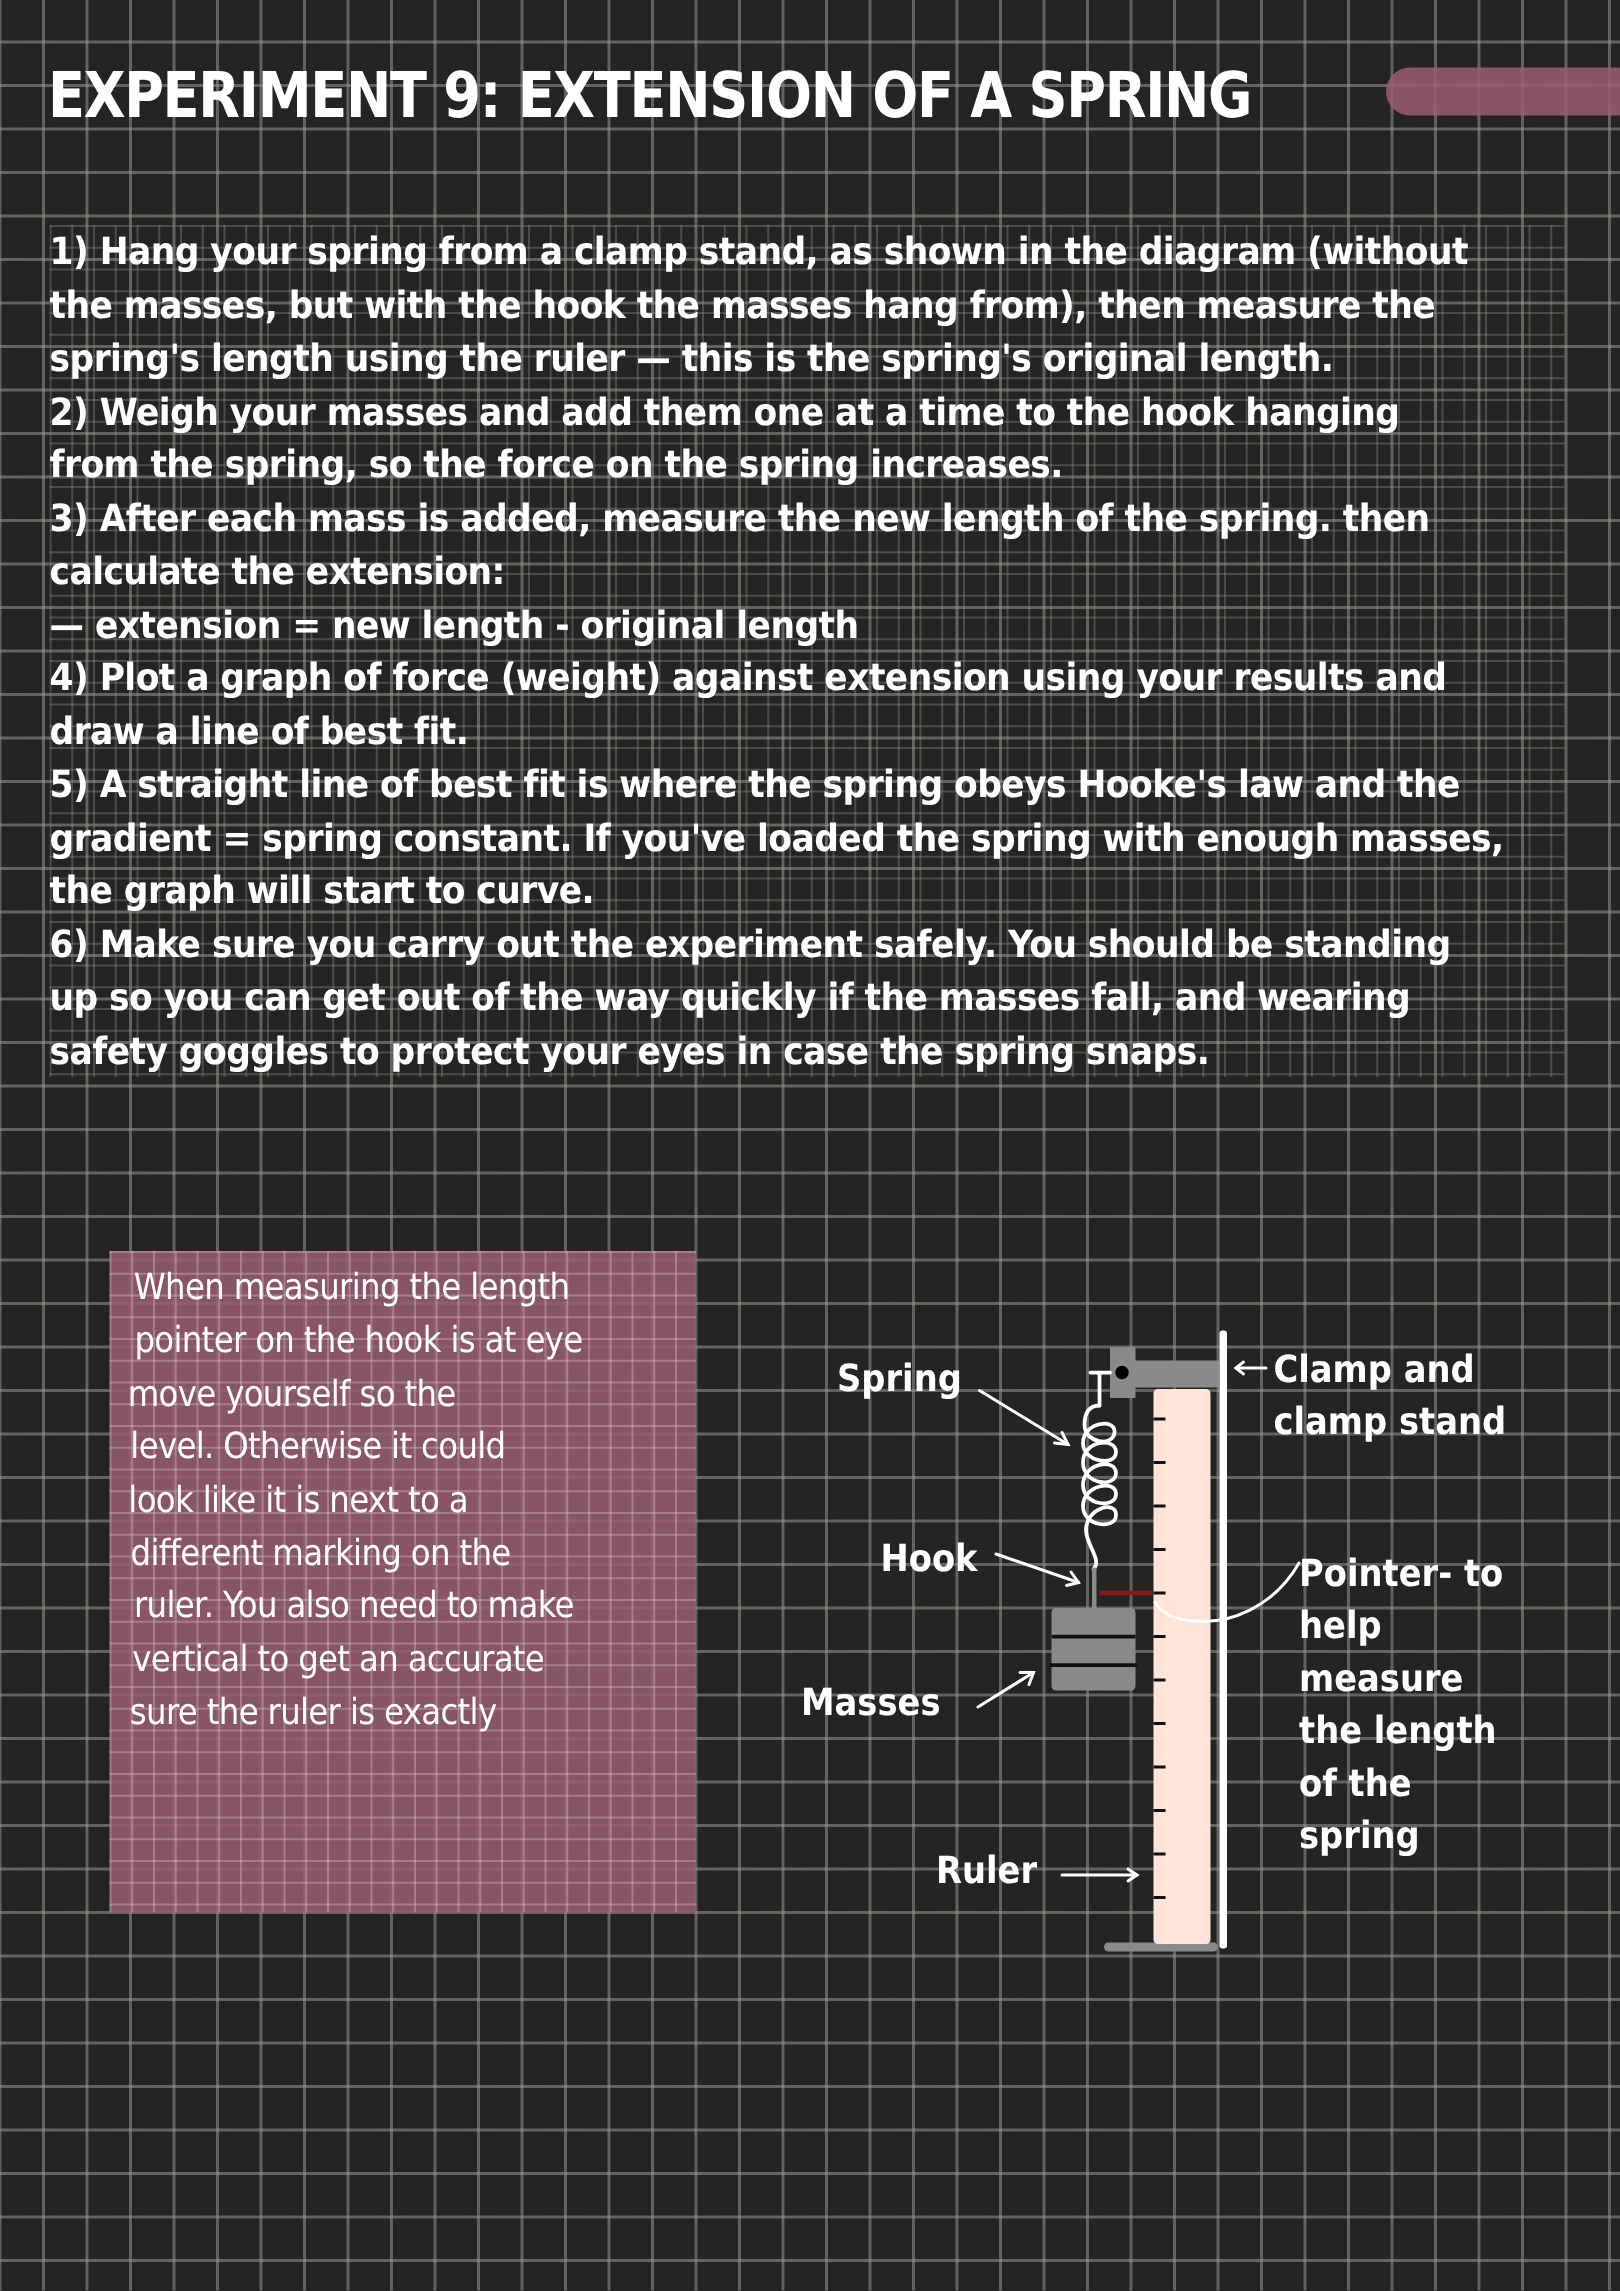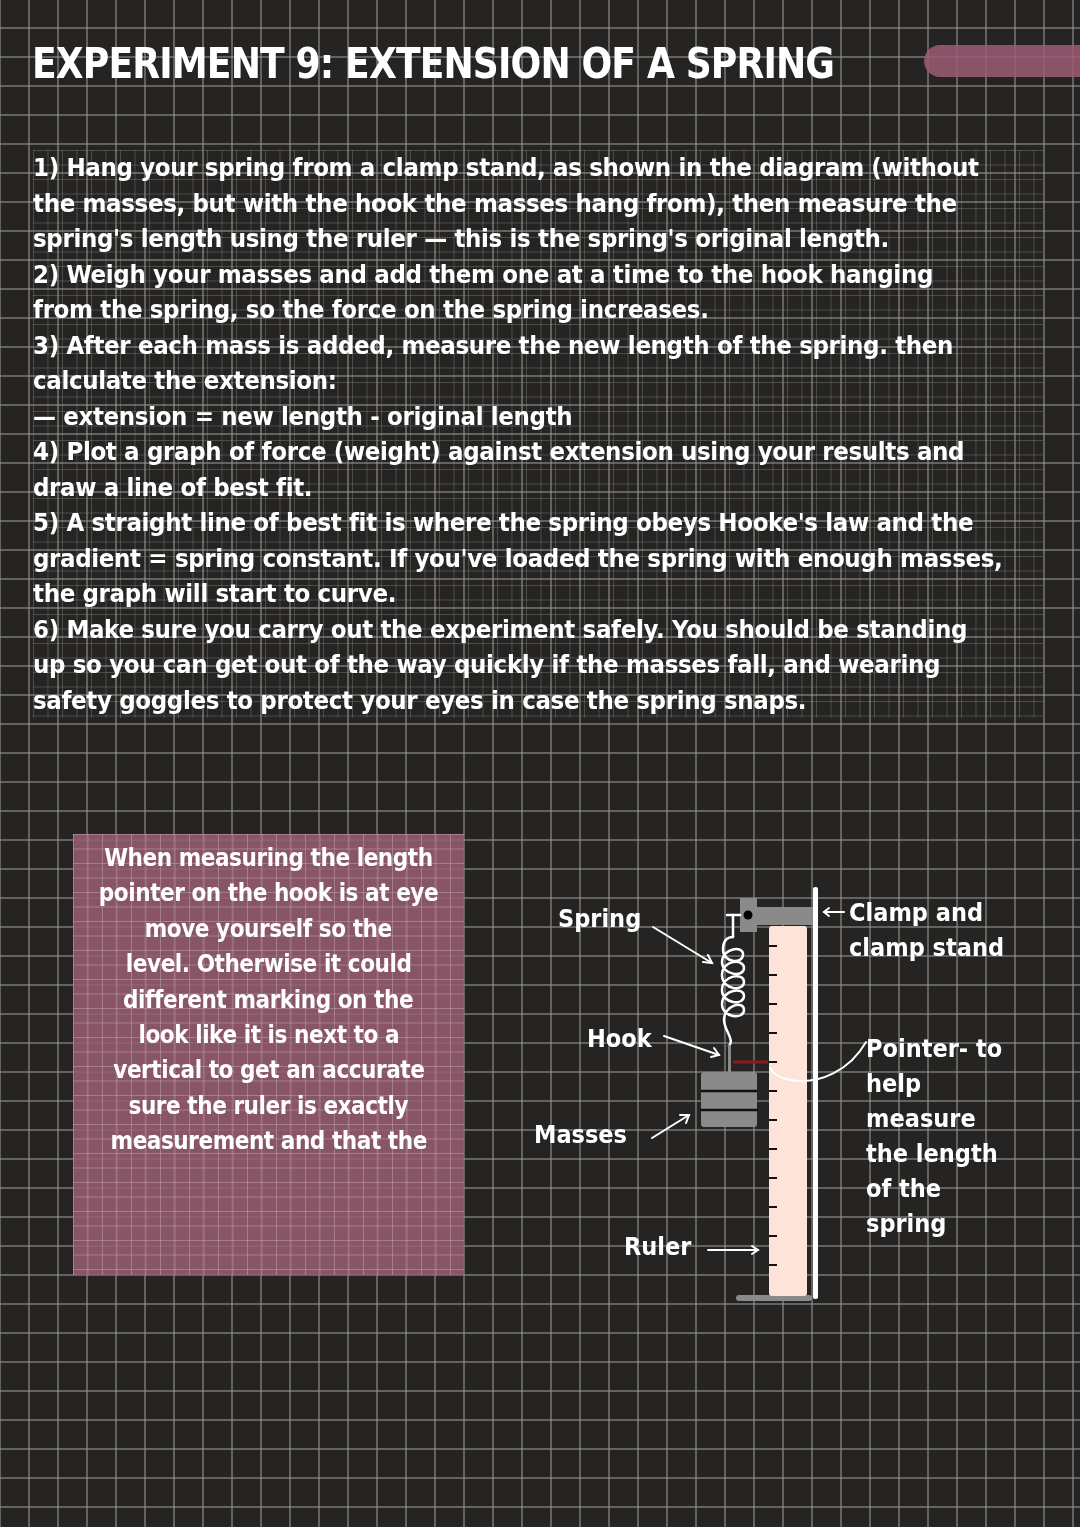--- a/index.html
+++ b/index.html
@@ -42,22 +42,21 @@
   .note-box {
     position: absolute; left: 73px; top: 834px; width: 391px; height: 441px;
     background: rgba(150, 92, 112, 0.88);
     background-image:
       linear-gradient(to right, rgba(220,200,210,0.35) 0, rgba(220,200,210,0.35) 1px, transparent 1px),
       linear-gradient(to bottom, rgba(220,200,210,0.35) 0, rgba(220,200,210,0.35) 1px, transparent 1px);
     background-size: 14.5px 14.5px;
     padding-top: 7px;
   }
   .note-box p {
-    text-align: center;
-    font-family: "DejaVu Sans", sans-serif; font-weight: bold;
+    font-family: "DejaVu Sans", sans-serif; font-weight: normal;
     font-size: 24px; line-height: 35.4px; letter-spacing: -0.5px;
     white-space: nowrap; color: #fff;
   }
   .note-box p span { display: inline-block; transform: scaleX(0.9); }
   .lbl {
     position: absolute;
     font-family: "DejaVu Sans", sans-serif; font-weight: bold;
     font-size: 25px; line-height: 35px; color: #fff; white-space: nowrap;
     transform: scaleX(0.9); transform-origin: left top;
   }
@@ -87,25 +86,25 @@
   <p>6) Make sure you carry out the experiment safely. You should be standing</p>
   <p>up so you can get out of the way quickly if the masses fall, and wearing</p>
   <p>safety goggles to protect your eyes in case the spring snaps.</p>
 </section>
 
 <aside class="note-box">
   <p><span>When measuring the length</span></p>
   <p><span>pointer on the hook is at eye</span></p>
   <p><span>move yourself so the</span></p>
   <p><span>level. Otherwise it could</span></p>
+  <p><span>look like it is next to a</span></p>
   <p><span>different marking on the</span></p>
-  <p><span>look like it is next to a</span></p>
+  <p><span>ruler. You also need to make</span></p>
   <p><span>vertical to get an accurate</span></p>
   <p><span>sure the ruler is exactly</span></p>
-  <p><span>measurement and that the</span></p>
 </aside>
 
 <svg class="diagram" viewBox="0 0 1080 1527">
 
   <rect x="813" y="887" width="5" height="412" rx="2" fill="#ffffff"></rect>
 
   <rect x="736" y="1295" width="76" height="6" rx="3" fill="#8a8a8a"></rect>
 
   <rect x="769" y="926" width="38" height="370" rx="3" fill="#fde3d8"></rect>
   <g stroke="#111" stroke-width="2">

